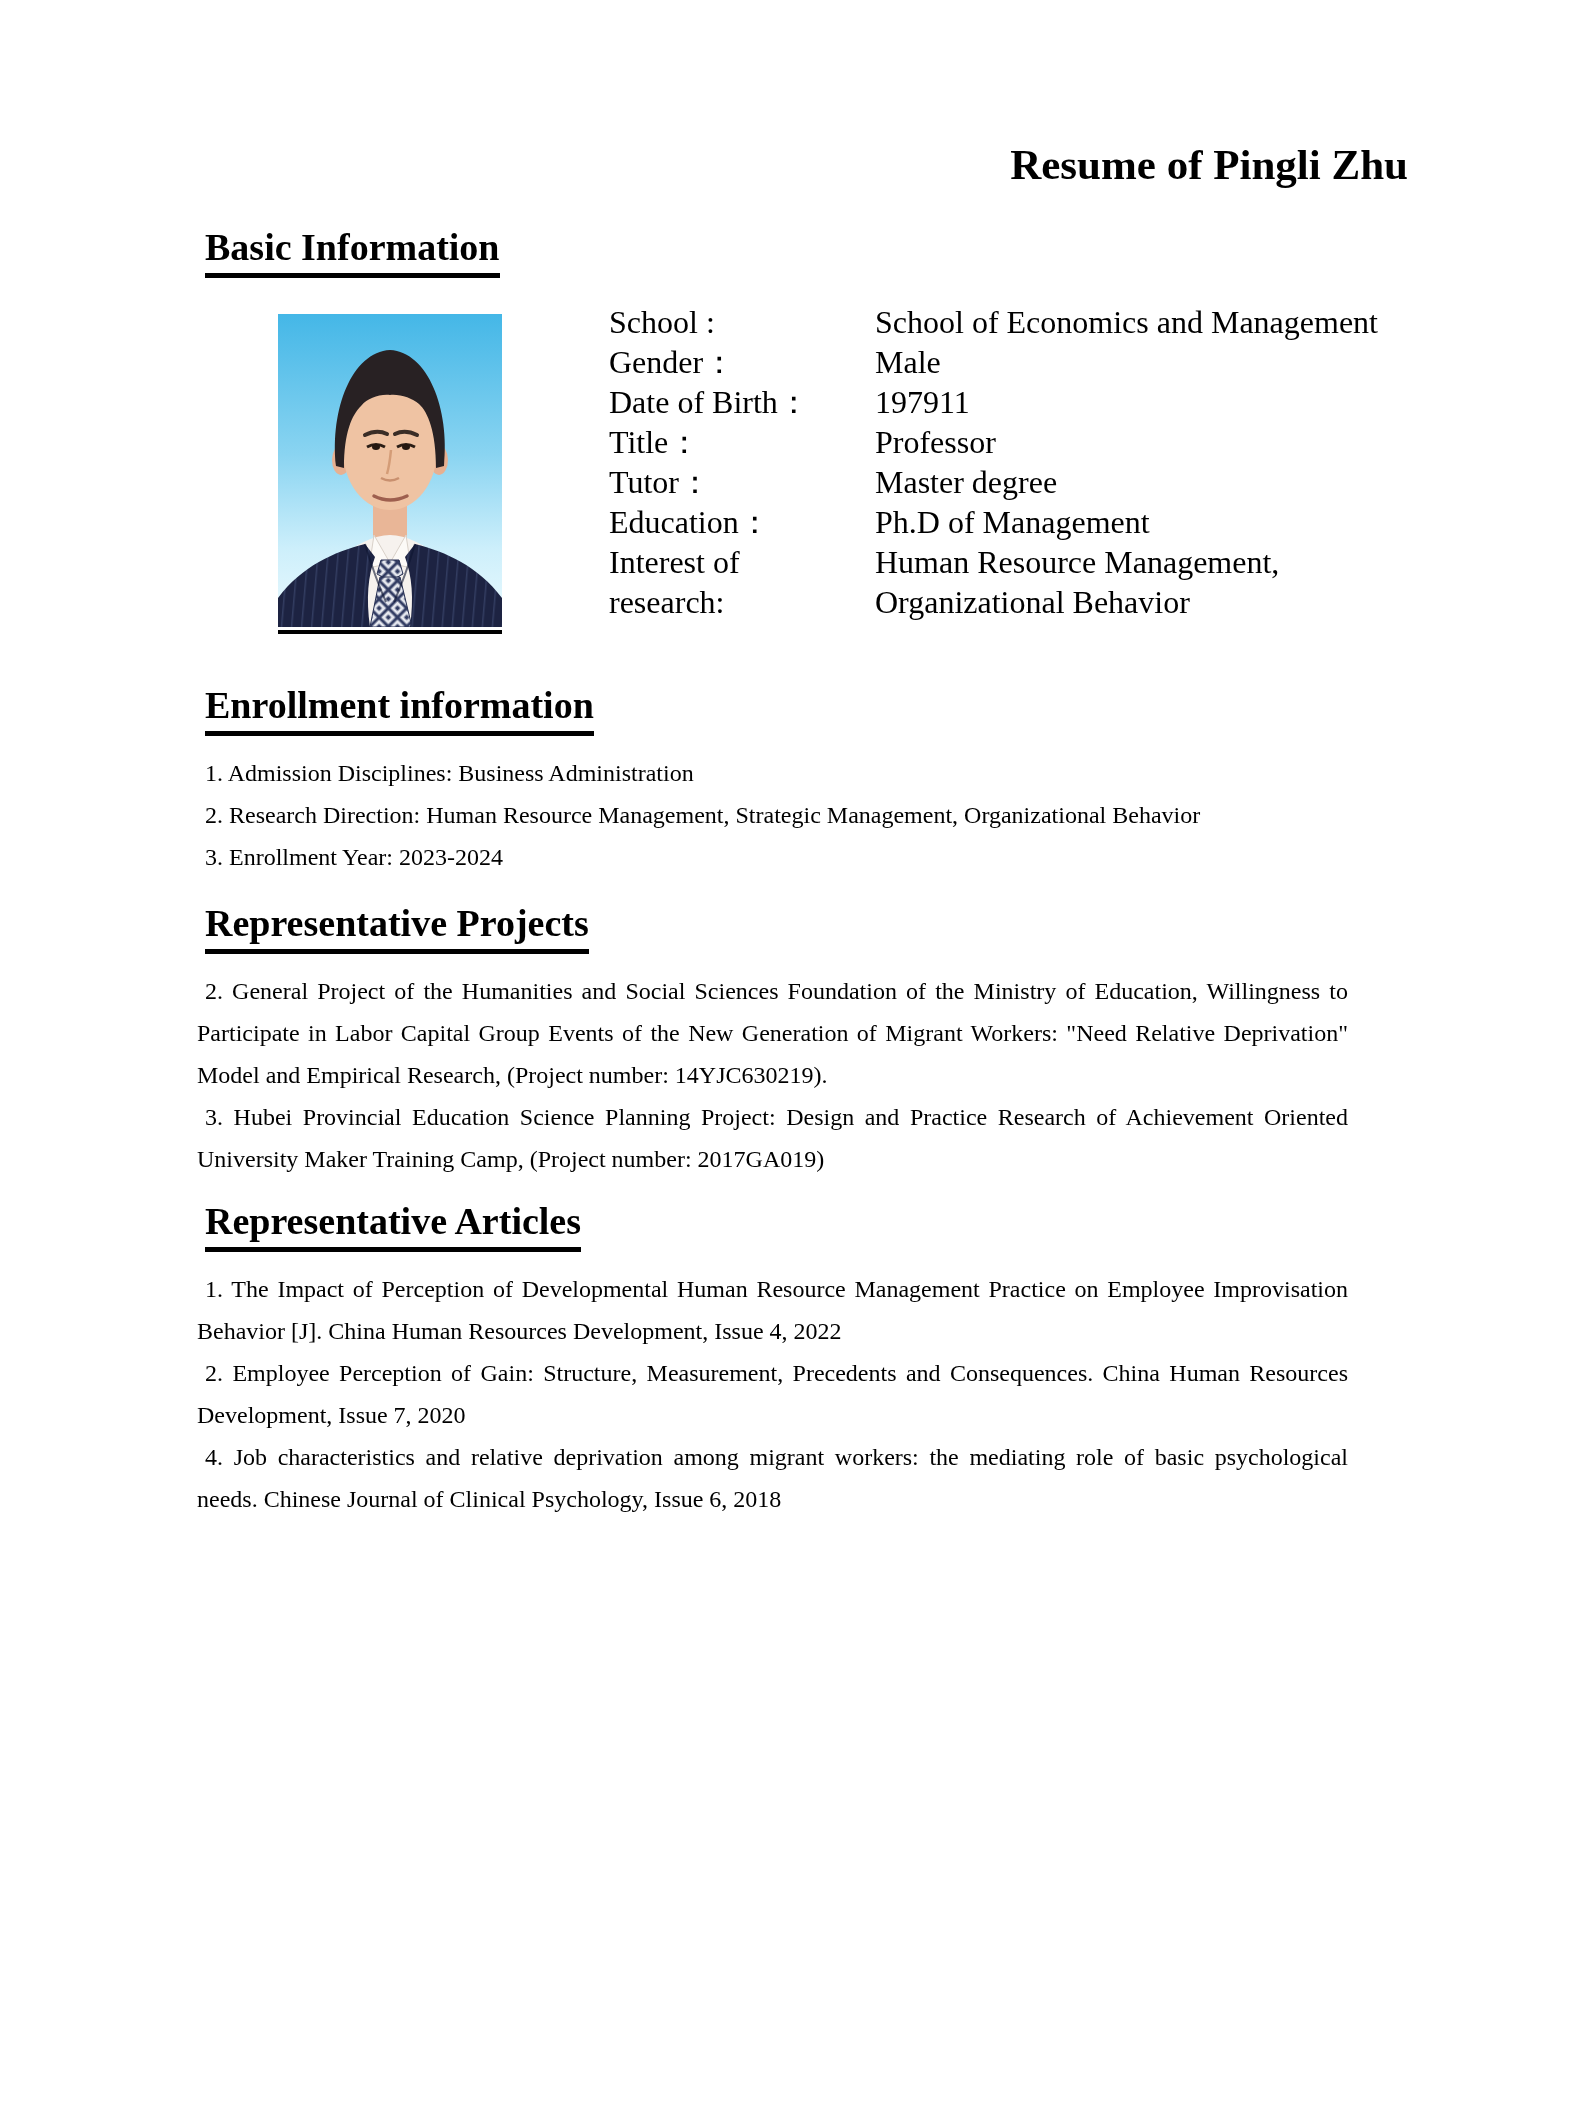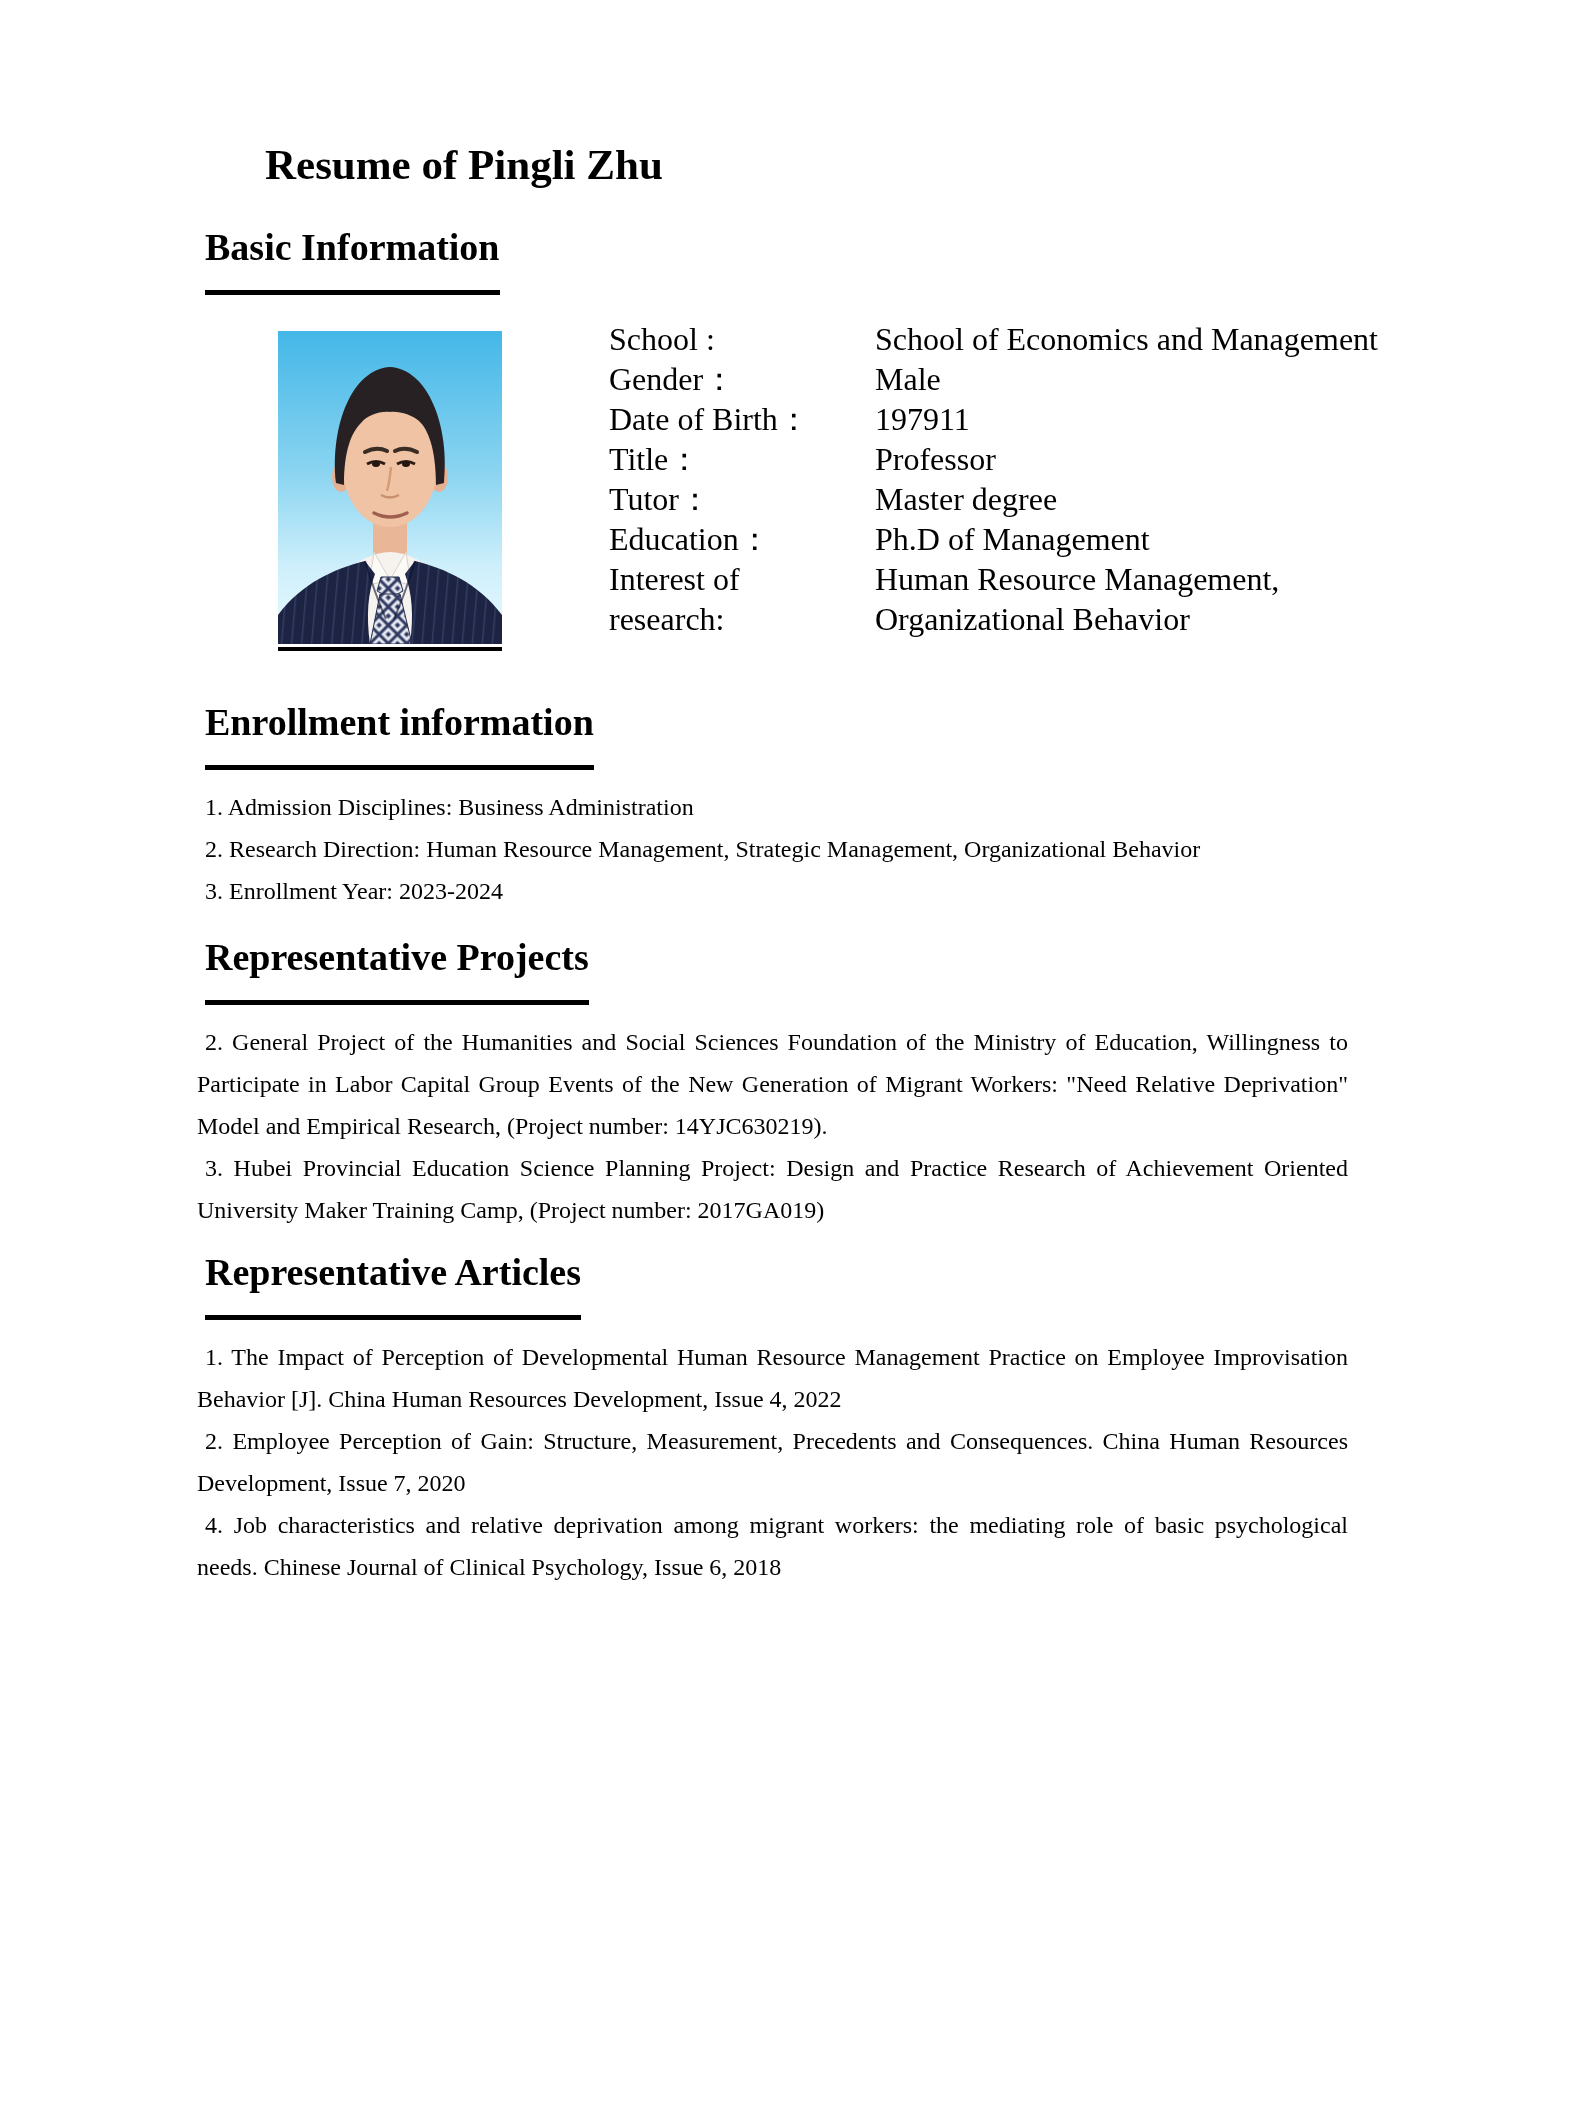--- a/index.html
+++ b/index.html
@@ -7,31 +7,31 @@
     width:1586px; height:2102px;
     background:#ffffff; color:#000000;
     font-family:"Liberation Serif","DejaVu Serif",serif;
     position:relative; overflow:hidden;
   }
   .content { position:absolute; left:197px; top:0; width:1151px; }
 
   .doc-title {
     margin:138px 0 0 0;
     font-size:43px; font-weight:bold;
-    line-height:54px; text-align:left;
-    position:relative; left:68px;
+    line-height:54px; text-align:right;
+    position:relative; left:60px;
     white-space:nowrap;
   }
 
   .sec-head { margin:0 0 0 8px; }
   .sec-head .u {
     display:inline-block;
     font-size:38px; font-weight:bold; line-height:46px;
     border-bottom:5px solid #000;
-    padding-bottom:20px;
+    padding-bottom:3px;
   }
   .m-basic  { margin-top:32px; }
   .m-enroll { margin-top:48px; }
   .m-proj   { margin-top:22px; }
   .m-art    { margin-top:18px; }
 
   .basic-flex { display:flex; align-items:flex-start; margin-top:7px; }
   .photo-wrap { margin-left:81px; margin-top:29px; width:224px; flex:0 0 auto; }
   .photo-wrap svg { display:block; }
   .photo-rule { border-top:4px solid #000; margin-top:3px; width:224px; }

